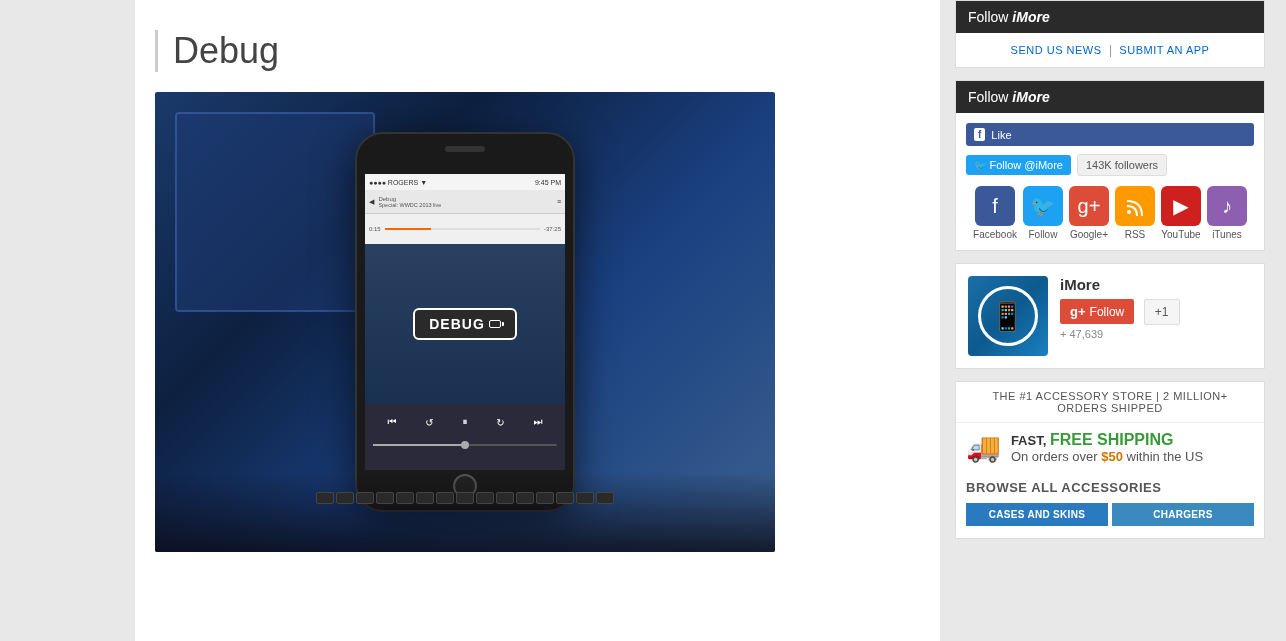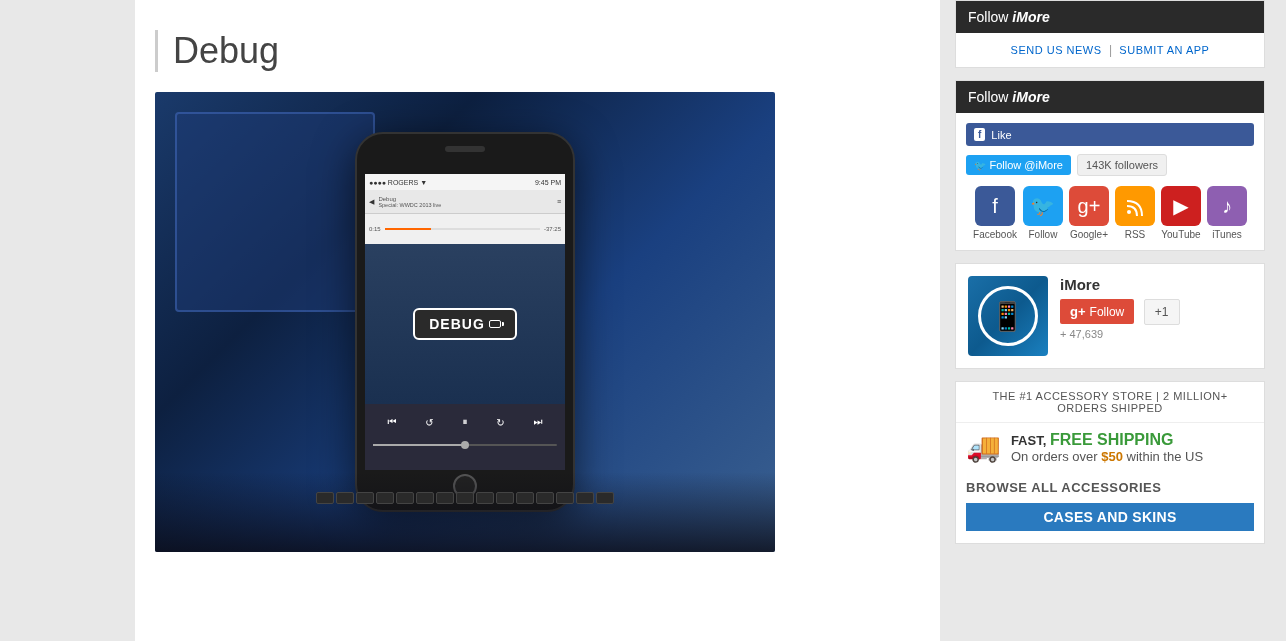--- a/index.html
+++ b/index.html
@@ -415,21 +415,21 @@
     .accessories-grid {
       display: flex;
       gap: 0;
       padding: 4px 10px;
     }
     .acc-btn {
       flex: 1;
       background: #2a7abf;
       color: #fff;
       padding: 6px 16px;
-      font-size: 14px;
+      font-size: 10px;
       text-align: center;
       font-weight: bold;
       cursor: pointer;
       margin-right: 4px;
       text-transform: uppercase;
       letter-spacing: 0.3px;
     }
     .acc-btn:last-child { margin-right: 0; }
     .acc-btn.alt {
       background: #3a8abf;
@@ -618,18 +618,19 @@
             FAST, <span class="free">FREE SHIPPING</span>
           </div>
           <div class="shipping-subtext">
             On orders over <span class="price">$50</span> within the US
           </div>
         </div>
       </div>
       <div class="browse-accessories">BROWSE ALL ACCESSORIES</div>
       <div class="accessories-grid">
         <div class="acc-btn">CASES AND SKINS</div>
+        <div class="acc-btn alt">CHARGERS</div>
       </div>
       <div style="height:8px;"></div>
     </div>
 
   </div>
 </div>
 
 </body></html>

